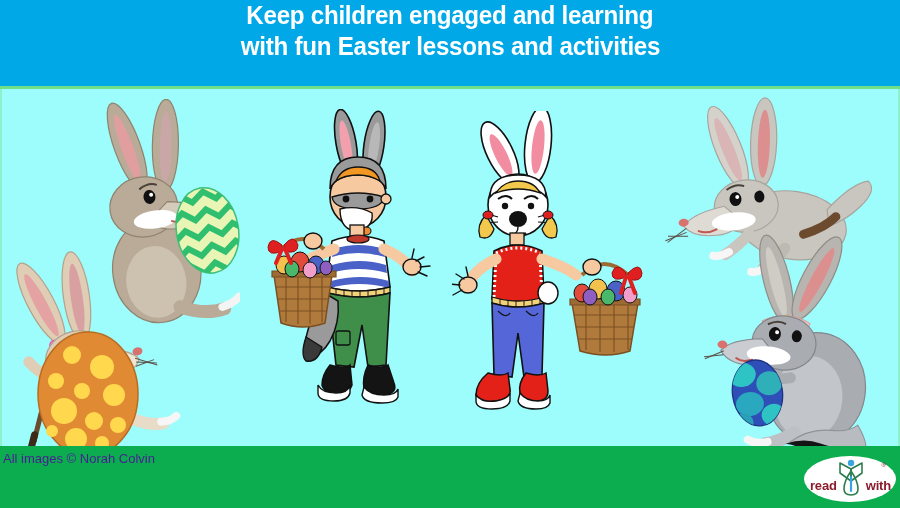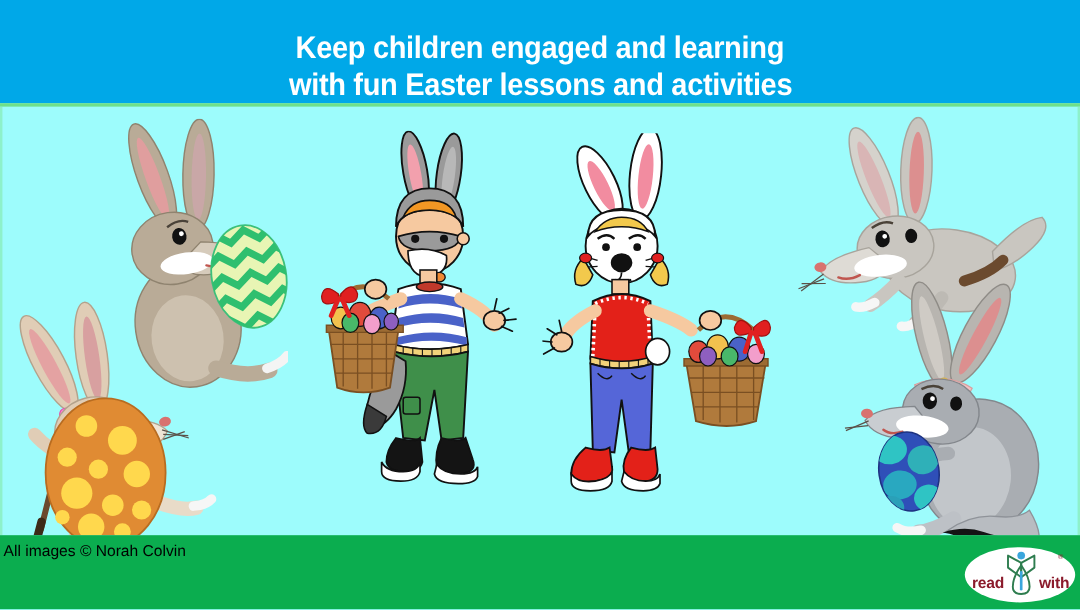--- a/index.html
+++ b/index.html
@@ -7,42 +7,42 @@
     width:900px;height:508px;overflow:hidden;
     font-family:"Liberation Sans", sans-serif;
     background:#9dfcfc;
   }
   .poster{position:relative;width:900px;height:508px;overflow:hidden;background:#9dfcfc;}
 
   
   .header{
     position:absolute;left:0;top:0;width:900px;height:86px;
     background:#00a8e8;
-    display:flex;flex-direction:column;align-items:center;justify-content:flex-end;
+    display:flex;flex-direction:column;align-items:center;justify-content:flex-start;
   }
   .header-line{
     color:#ffffff;font-weight:bold;font-size:26px;line-height:31px;
     letter-spacing:-0.3px;white-space:nowrap;
     font-family:"Liberation Sans", sans-serif;
     transform:scaleX(0.93);transform-origin:center;
   }
   .rule-green{position:absolute;left:0;top:86px;width:900px;height:3px;background:#6fe08a;}
 
   
   .stage{position:absolute;left:0;top:89px;width:900px;height:357px;background:#9dfcfc;overflow:hidden;}
   .stage-edge-l{position:absolute;left:0;top:0;width:2px;height:357px;background:#7fe8a0;opacity:.55;}
   .stage-edge-r{position:absolute;right:0;top:0;width:2px;height:357px;background:#7fe8a0;opacity:.55;}
   .fig{position:absolute;}
 
   
   .footer{
     position:absolute;left:0;top:446px;width:900px;height:62px;background:#0bad4f;
   }
   .copyright{
-    position:absolute;left:3px;top:5px;font-size:13px;color:#000000;white-space:nowrap;
+    position:absolute;left:3px;top:5px;font-size:13px;color:#4c1d95;white-space:nowrap;
   }
   
   .logo{
     position:absolute;left:804px;top:456px;width:92px;height:46px;
     background:#ffffff;border-radius:50%/50%;
     display:flex;align-items:center;justify-content:center;
   }
   .logo-inner{position:relative;width:88px;height:42px;}
   .logo-word{
     position:absolute;top:20px;font-size:13px;font-weight:bold;color:#8b1b2c;

